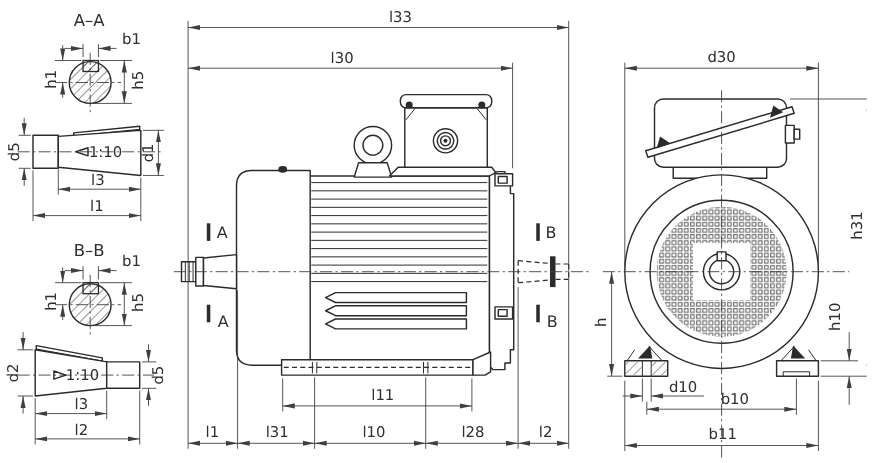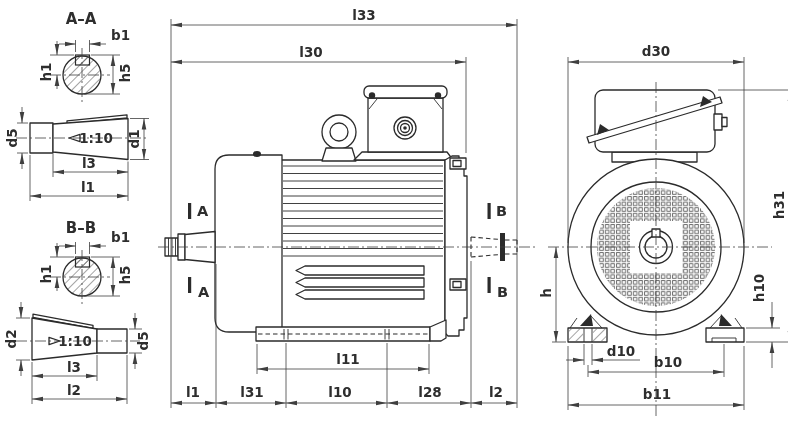--- a/index.html
+++ b/index.html
@@ -1,17 +1,17 @@
 <!DOCTYPE html>
 <html><head>
 <meta charset="utf-8">
 <style>
   html,body{margin:0;padding:0;background:#ffffff;}
   .sheet{width:788px;height:421px;position:relative;background:#fff;overflow:hidden;
-         font-family:"DejaVu Sans", sans-serif;font-weight:bold;}
+         font-family:"DejaVu Sans", sans-serif;}
   svg{display:block;}
   .ol{fill:#ffffff;stroke:#2b2b2b;stroke-width:1.3;stroke-linejoin:round;}
   .oln{fill:none;stroke:#2b2b2b;stroke-width:1.3;stroke-linejoin:round;}
   .thin{fill:none;stroke:#2b2b2b;stroke-width:0.9;}
   .dim{fill:none;stroke:#3f3f3f;stroke-width:0.8;}
   .cl{fill:none;stroke:#3f3f3f;stroke-width:0.8;stroke-dasharray:11 3 2 3;}
   .hid{fill:none;stroke:#2b2b2b;stroke-width:1.1;stroke-dasharray:4.5 3;}
   .lbl{font-size:13.5px;fill:#2e2e2e;}
   .ttl{font-size:15px;fill:#2e2e2e;}
   .mk{font-size:14.5px;fill:#2e2e2e;}

